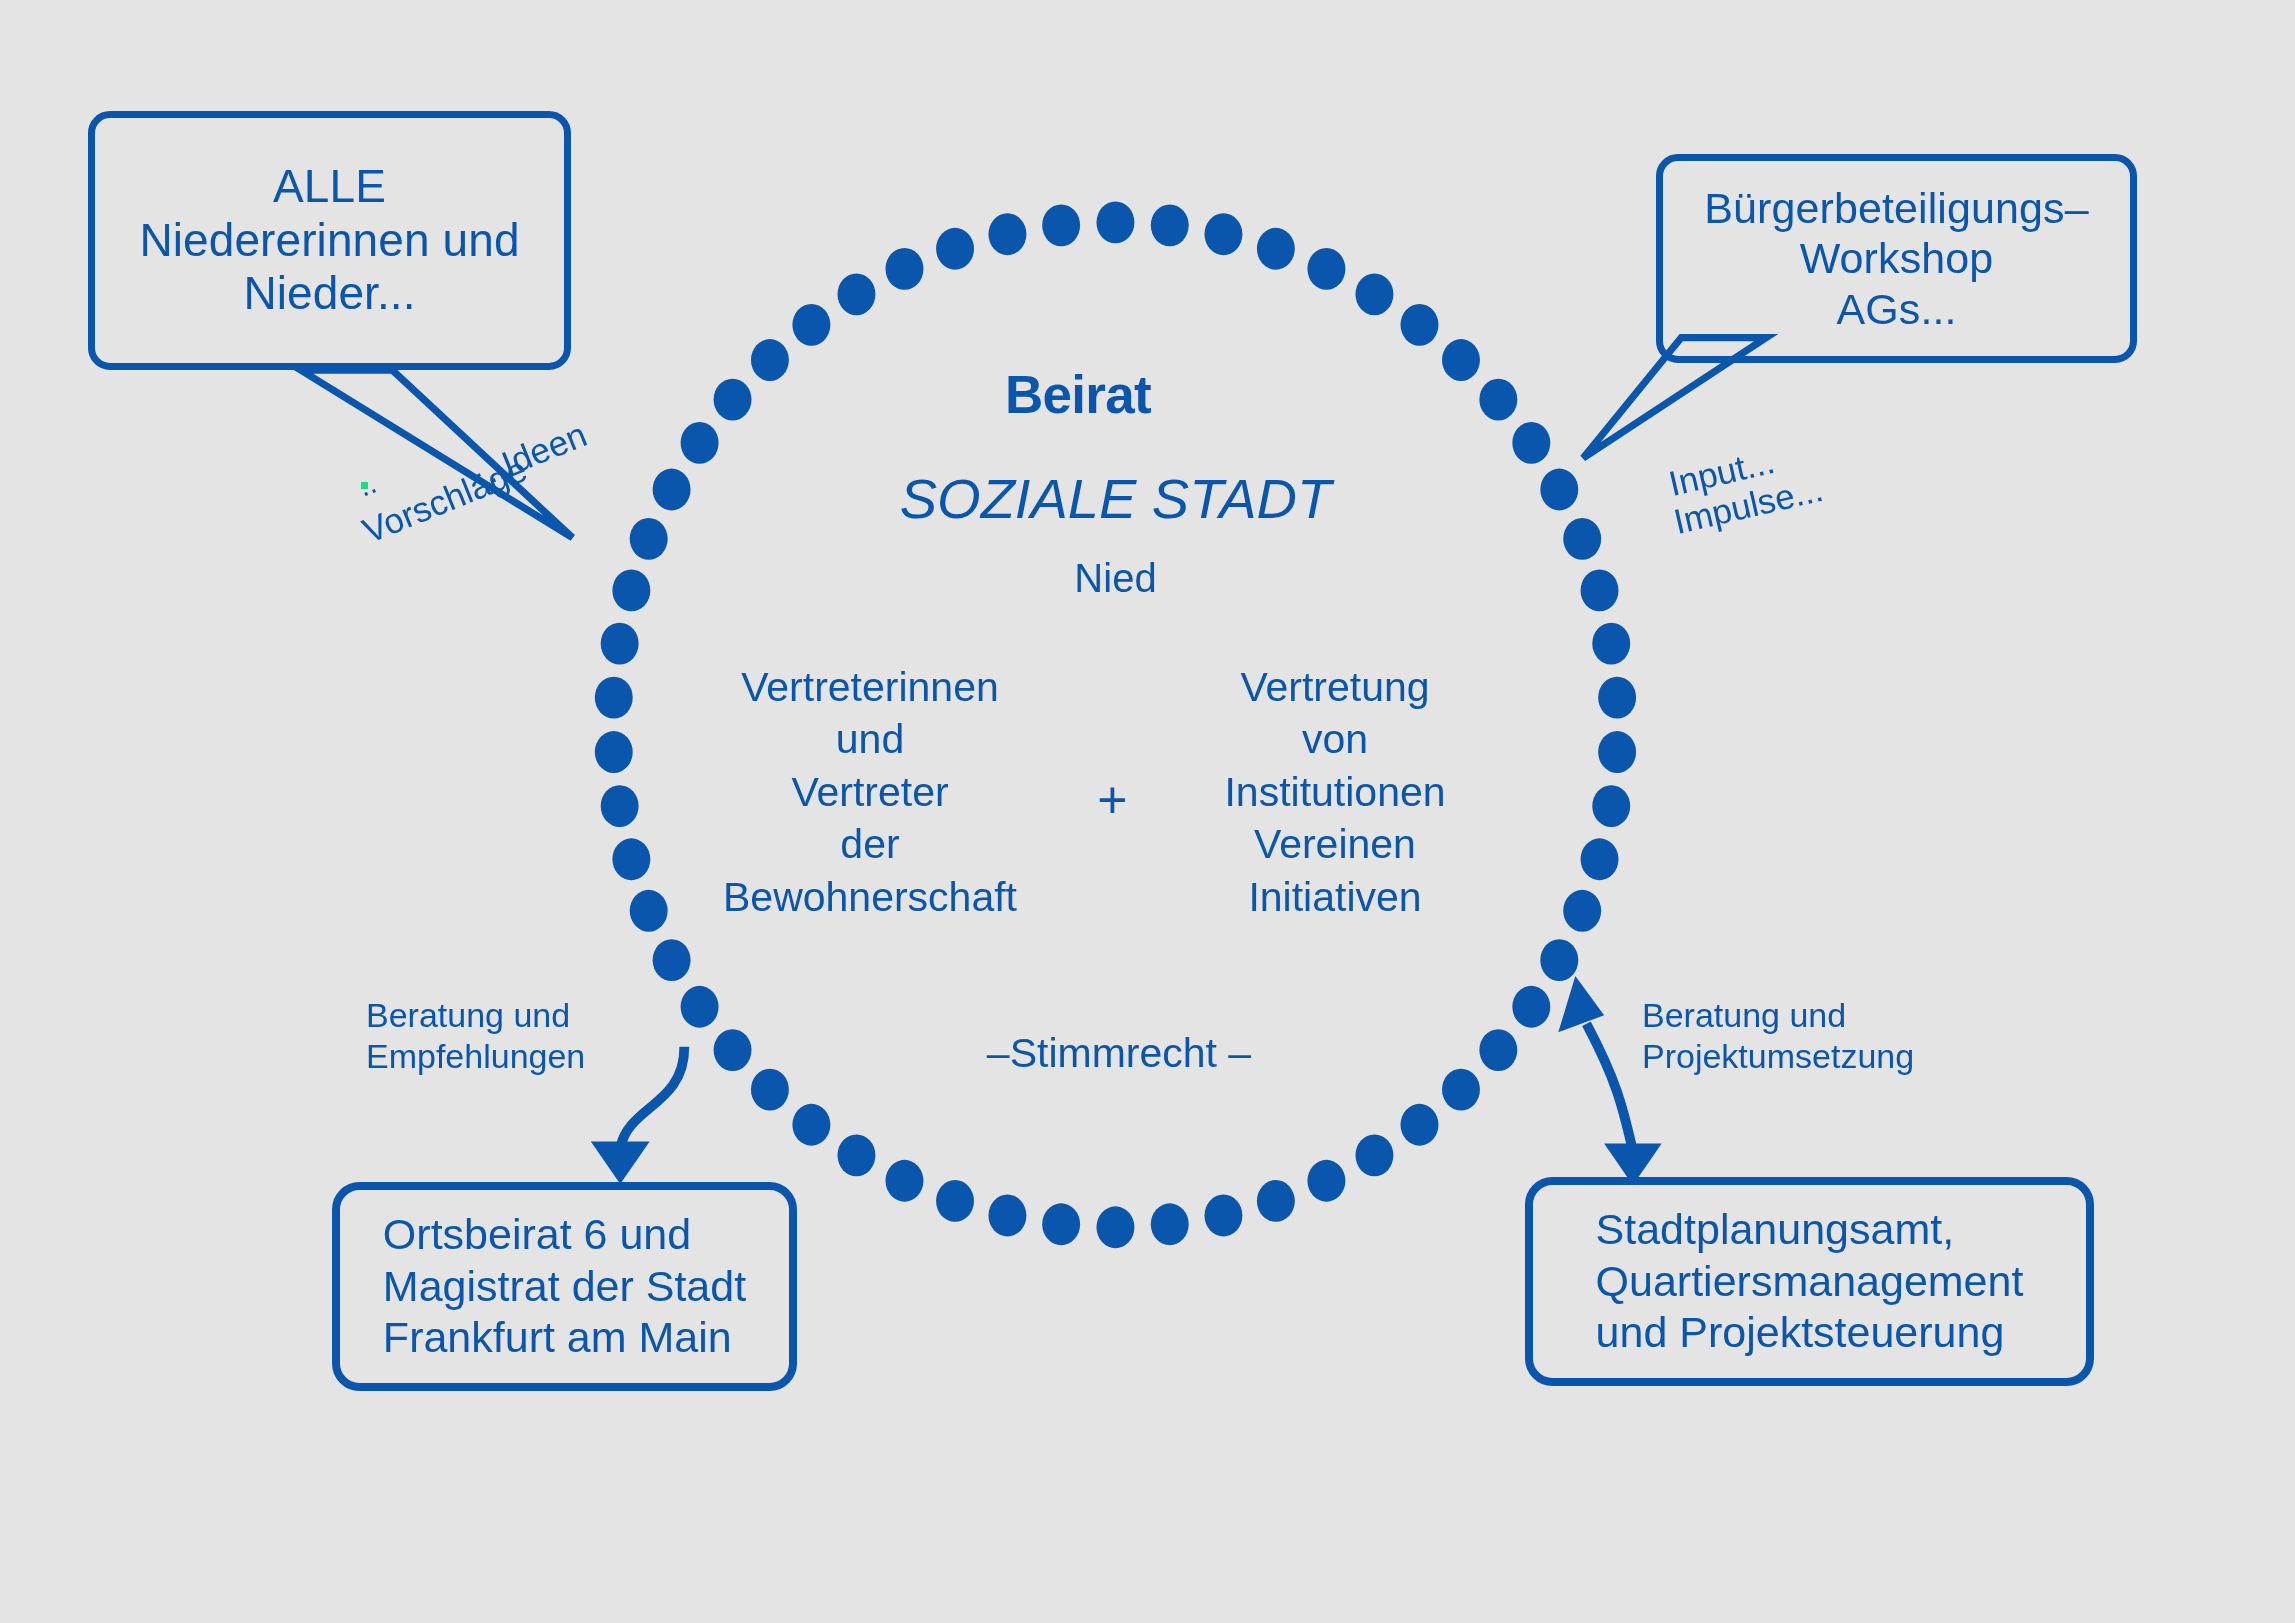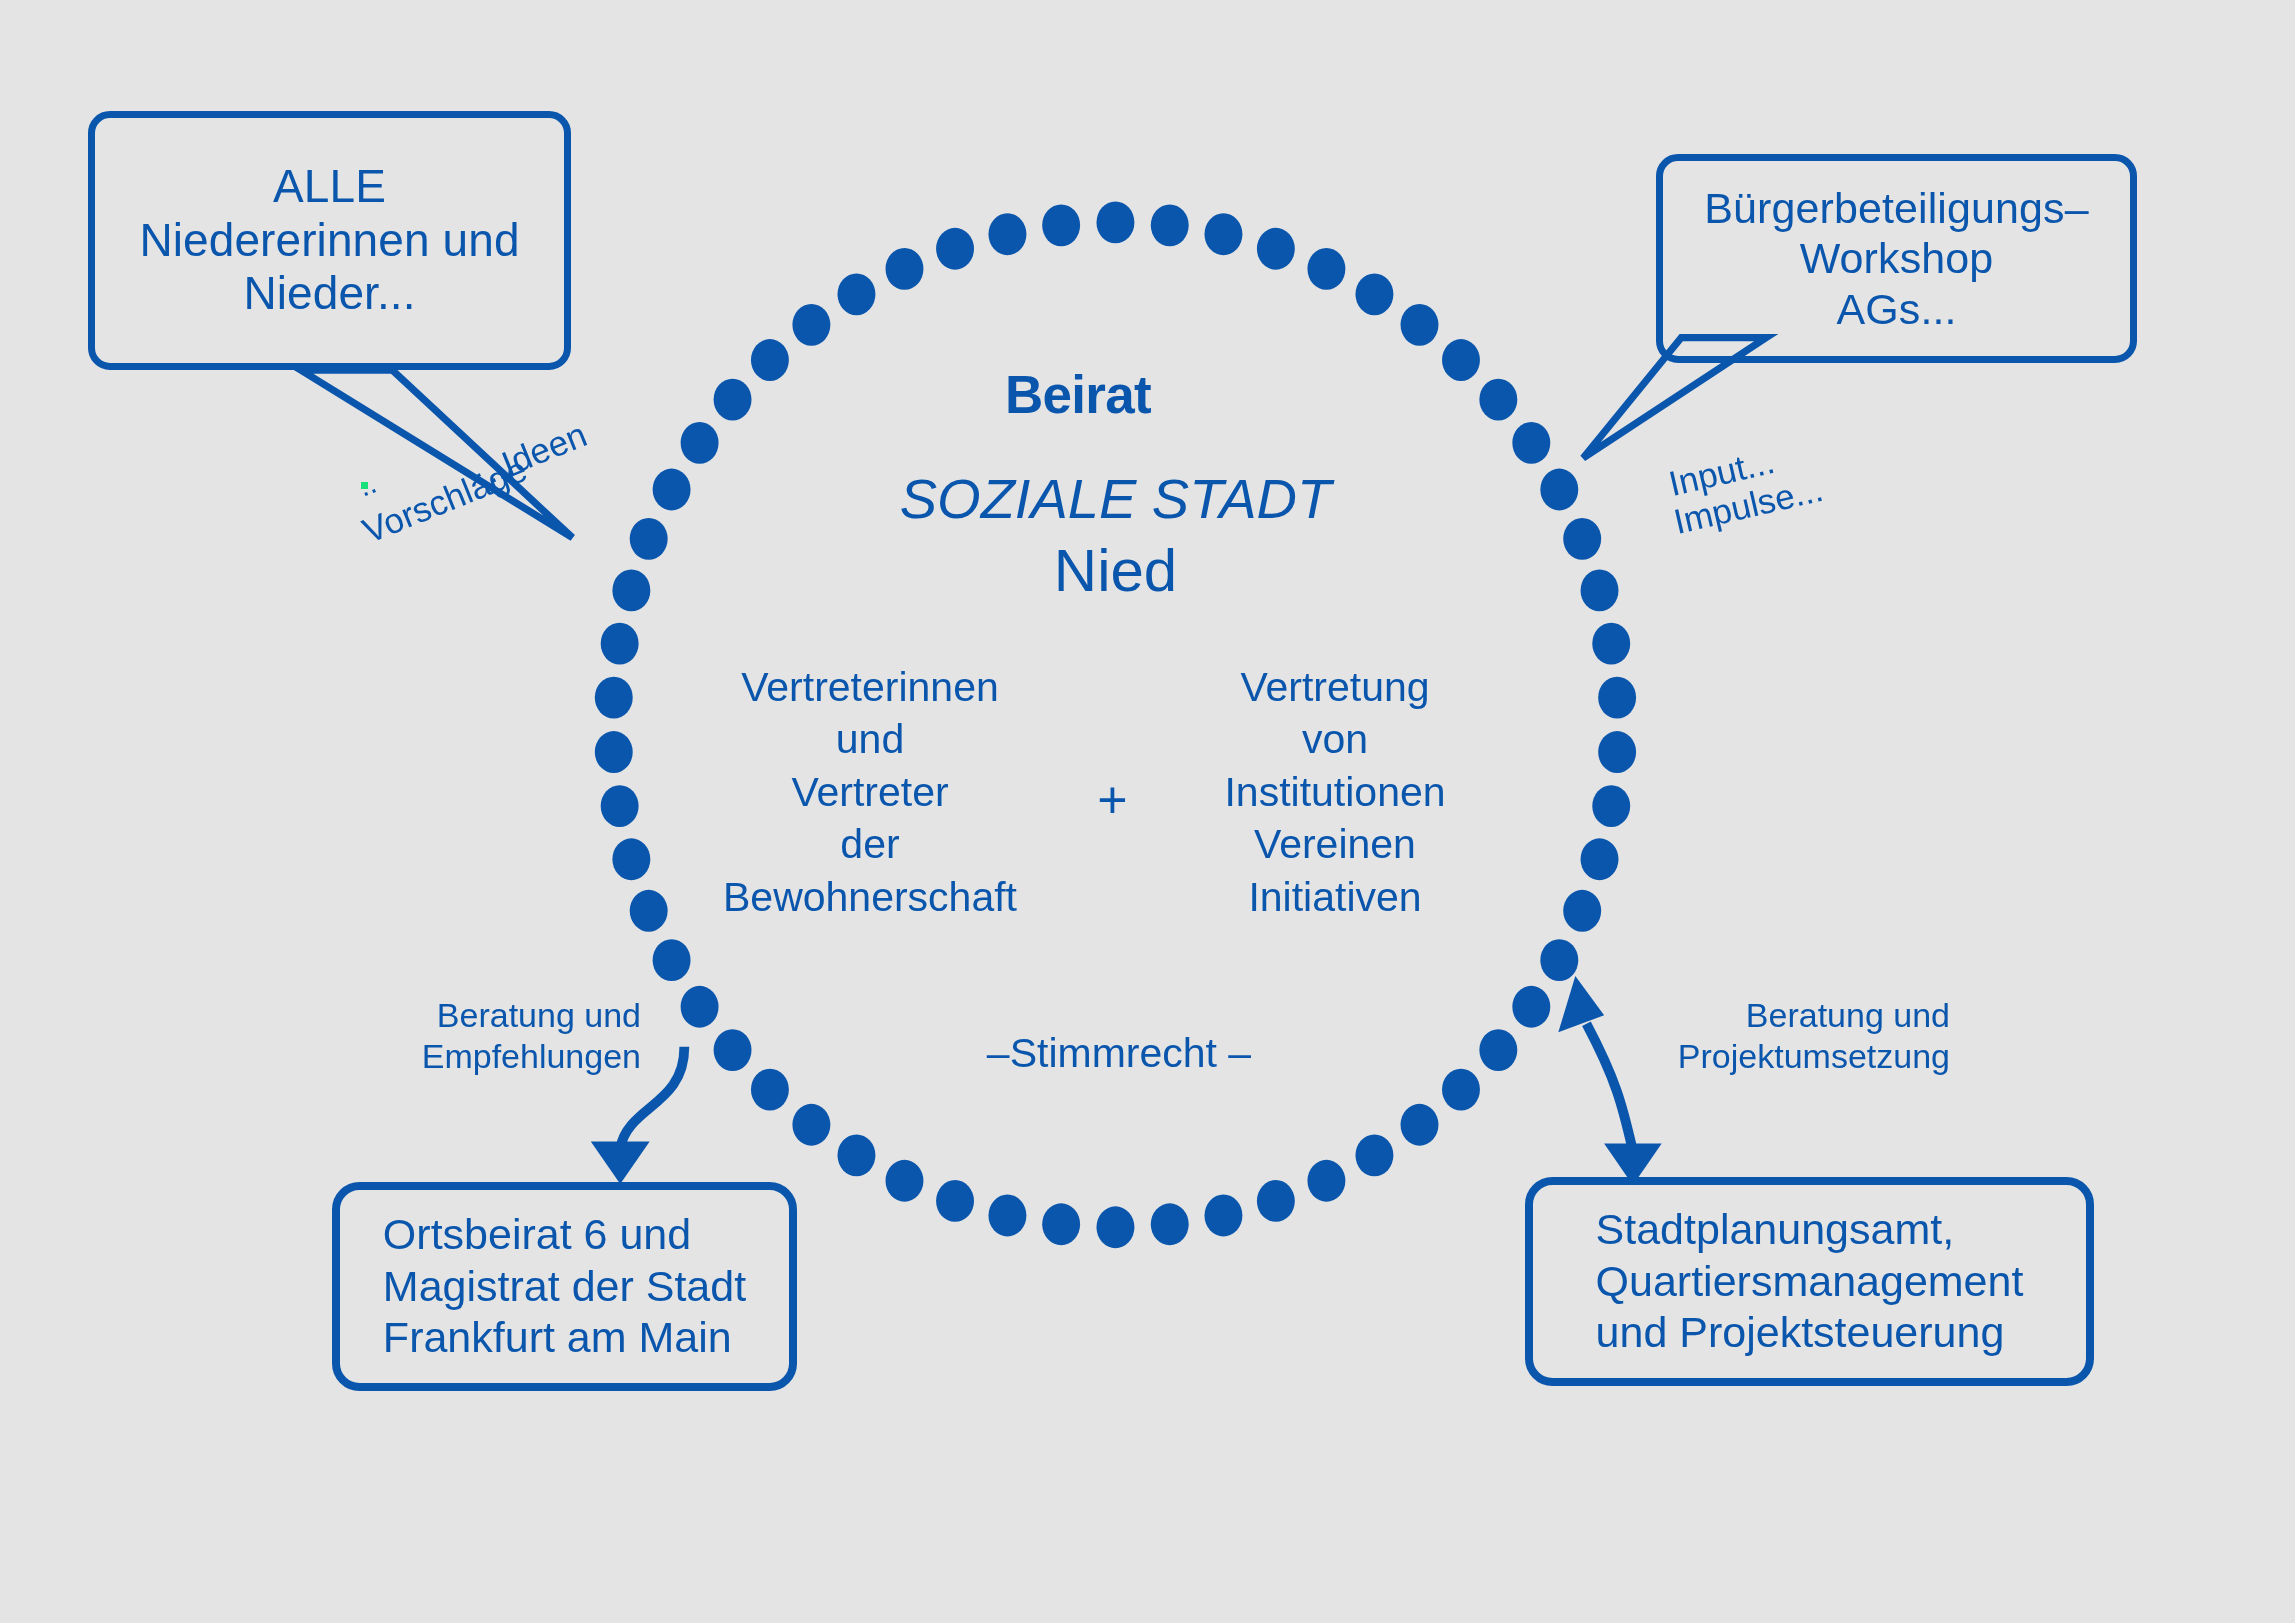--- a/index.html
+++ b/index.html
@@ -104,23 +104,23 @@
   }
   #beirat-sub1 {
     left: 854px;
     top: 465px;
     width: 523px;
     font-size: 56px;
     font-style: italic;
   }
   #beirat-sub2 {
     left: 854px;
-    top: 535px;
+    top: 554px;
     width: 523px;
-    font-size: 60px;
+    font-size: 40px;
   }
   #col-left {
     left: 687px;
     top: 661px;
     width: 366px;
     font-size: 41px;
     line-height: 1.28;
   }
   #col-right {
     left: 1178px;
@@ -138,21 +138,21 @@
   #stimmrecht {
     left: 916px;
     top: 1029px;
     width: 406px;
     font-size: 41px;
   }
 
   
   .annot {
     position: absolute;
-    text-align: right;
+    text-align: left;
     line-height: 1.22;
     font-size: 34px;
   }
   .annot-rot {
     position: absolute;
     white-space: nowrap;
     font-size: 35px;
     transform-origin: left top;
   }
   #ann-ideen {

